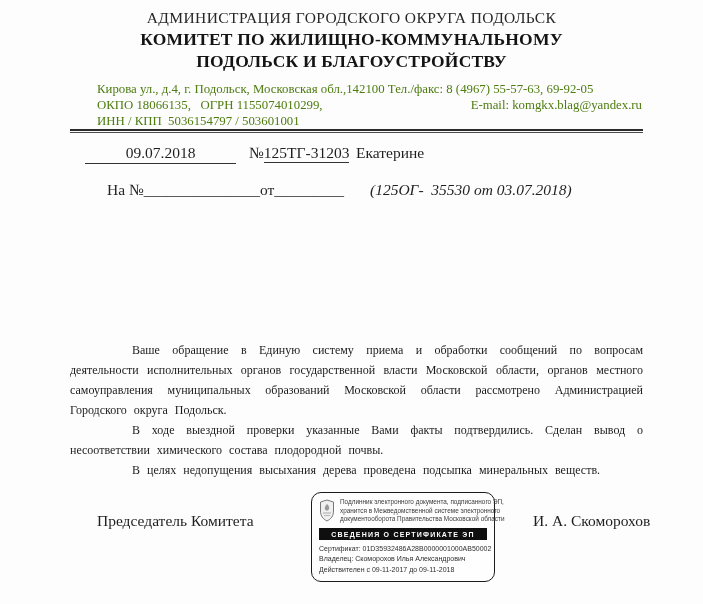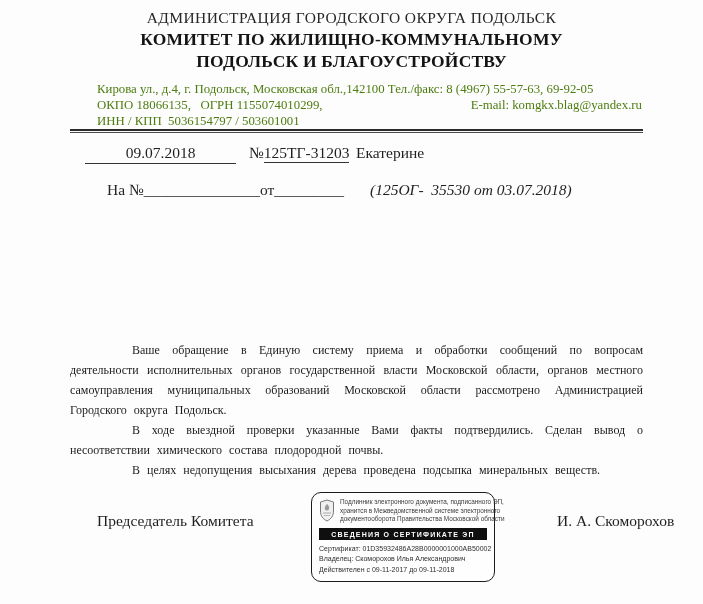--- a/index.html
+++ b/index.html
@@ -40,21 +40,21 @@
   .reply-line { position: absolute; left: 85px; top: 0; white-space: pre; color: #262626; margin-left: 22px; }
   .incoming-ref { position: absolute; left: 370px; top: 0; white-space: pre-wrap; font-style: italic; }
 
   
   .body-text { position: absolute; top: 298px; left: 70px; width: 573px;
                font-size: 12px; line-height: 20px; text-align: justify; word-spacing: 4px; color: #1c1c1c; margin-top: 42px; }
   .body-text p { text-indent: 62px; }
 
   
   .sig-position { position: absolute; top: 512px; left: 97px; font-size: 15.5px; text-align: right; }
-  .sig-name     { position: absolute; top: 512px; left: 533px; font-size: 15.5px; margin-left: 24px; }
+  .sig-name     { position: absolute; top: 512px; left: 533px; font-size: 15.5px; }
 
   
   .stamp {
     position: absolute; top: 492px; left: 311px; width: 184px;
     border: 1.5px solid #1c1c1c; border-radius: 10px;
     background: #fefefe; padding: 5px 7px 5px 7px;
     font-family: "Liberation Sans", "DejaVu Sans", sans-serif;
   }
   .stamp-top { display: flex; gap: 5px; align-items: flex-start; }
   .arms-icon { flex: 0 0 auto; margin-top: 1px; }

